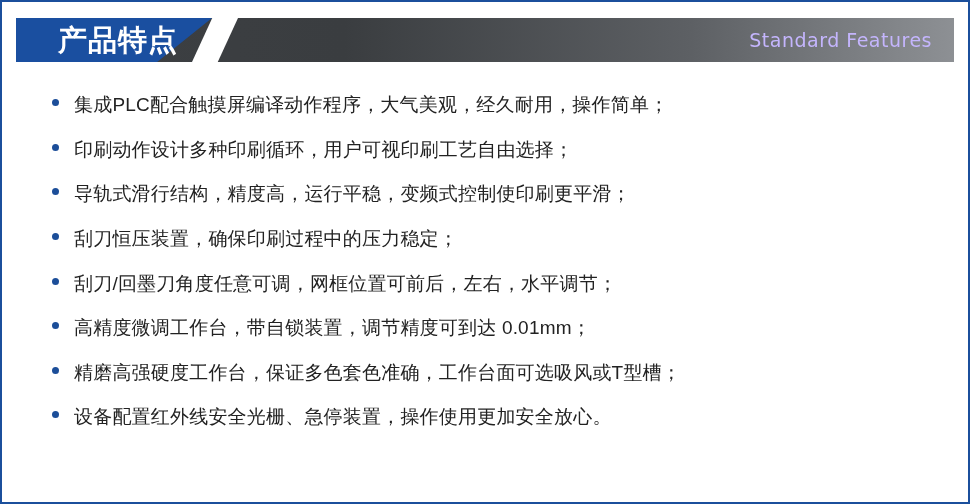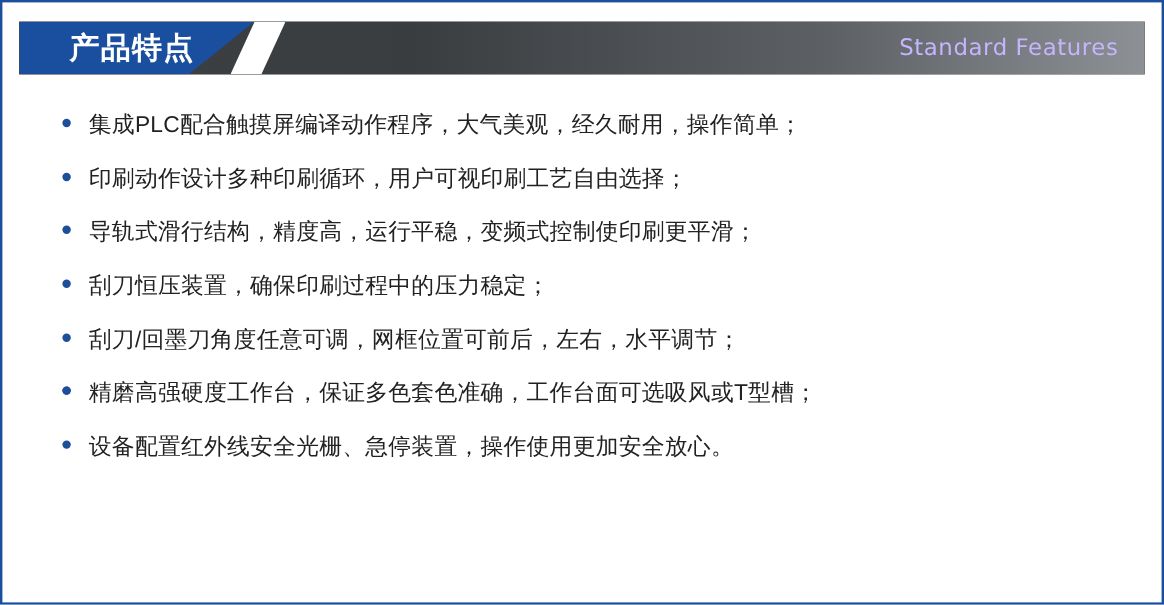--- a/index.html
+++ b/index.html
@@ -51,21 +51,21 @@
     top: 0;
     bottom: 0;
     width: 46px;
     background: #ffffff;
     clip-path: polygon(44% 0, 100% 0, 56% 100%, 0 100%);
   }
   .banner-title {
     position: relative;
     z-index: 3;
     color: #ffffff;
-    font-size: 25px;
+    font-size: 29px;
     font-weight: bold;
     letter-spacing: 1px;
     margin-left: 42px;
     line-height: 44px;
   }
   .banner-sub {
     position: absolute;
     right: 22px;
     top: 0;
     line-height: 44px;
@@ -130,20 +130,21 @@
     <li class="feature">
       <span class="dot"></span>
       <span>刮刀恒压装置，确保印刷过程中的压力稳定；</span>
     </li>
     <li class="feature">
       <span class="dot"></span>
       <span>刮刀/回墨刀角度任意可调，网框位置可前后，左右，水平调节；</span>
     </li>
     <li class="feature">
       <span class="dot"></span>
+      <span>高精度微调工作台，带自锁装置，调节精度可到达 0.01mm；</span>
     </li>
     <li class="feature">
       <span class="dot"></span>
       <span>精磨高强硬度工作台，保证多色套色准确，工作台面可选吸风或T型槽；</span>
     </li>
     <li class="feature">
       <span class="dot"></span>
       <span>设备配置红外线安全光栅、急停装置，操作使用更加安全放心。</span>
     </li>
   </ul>

